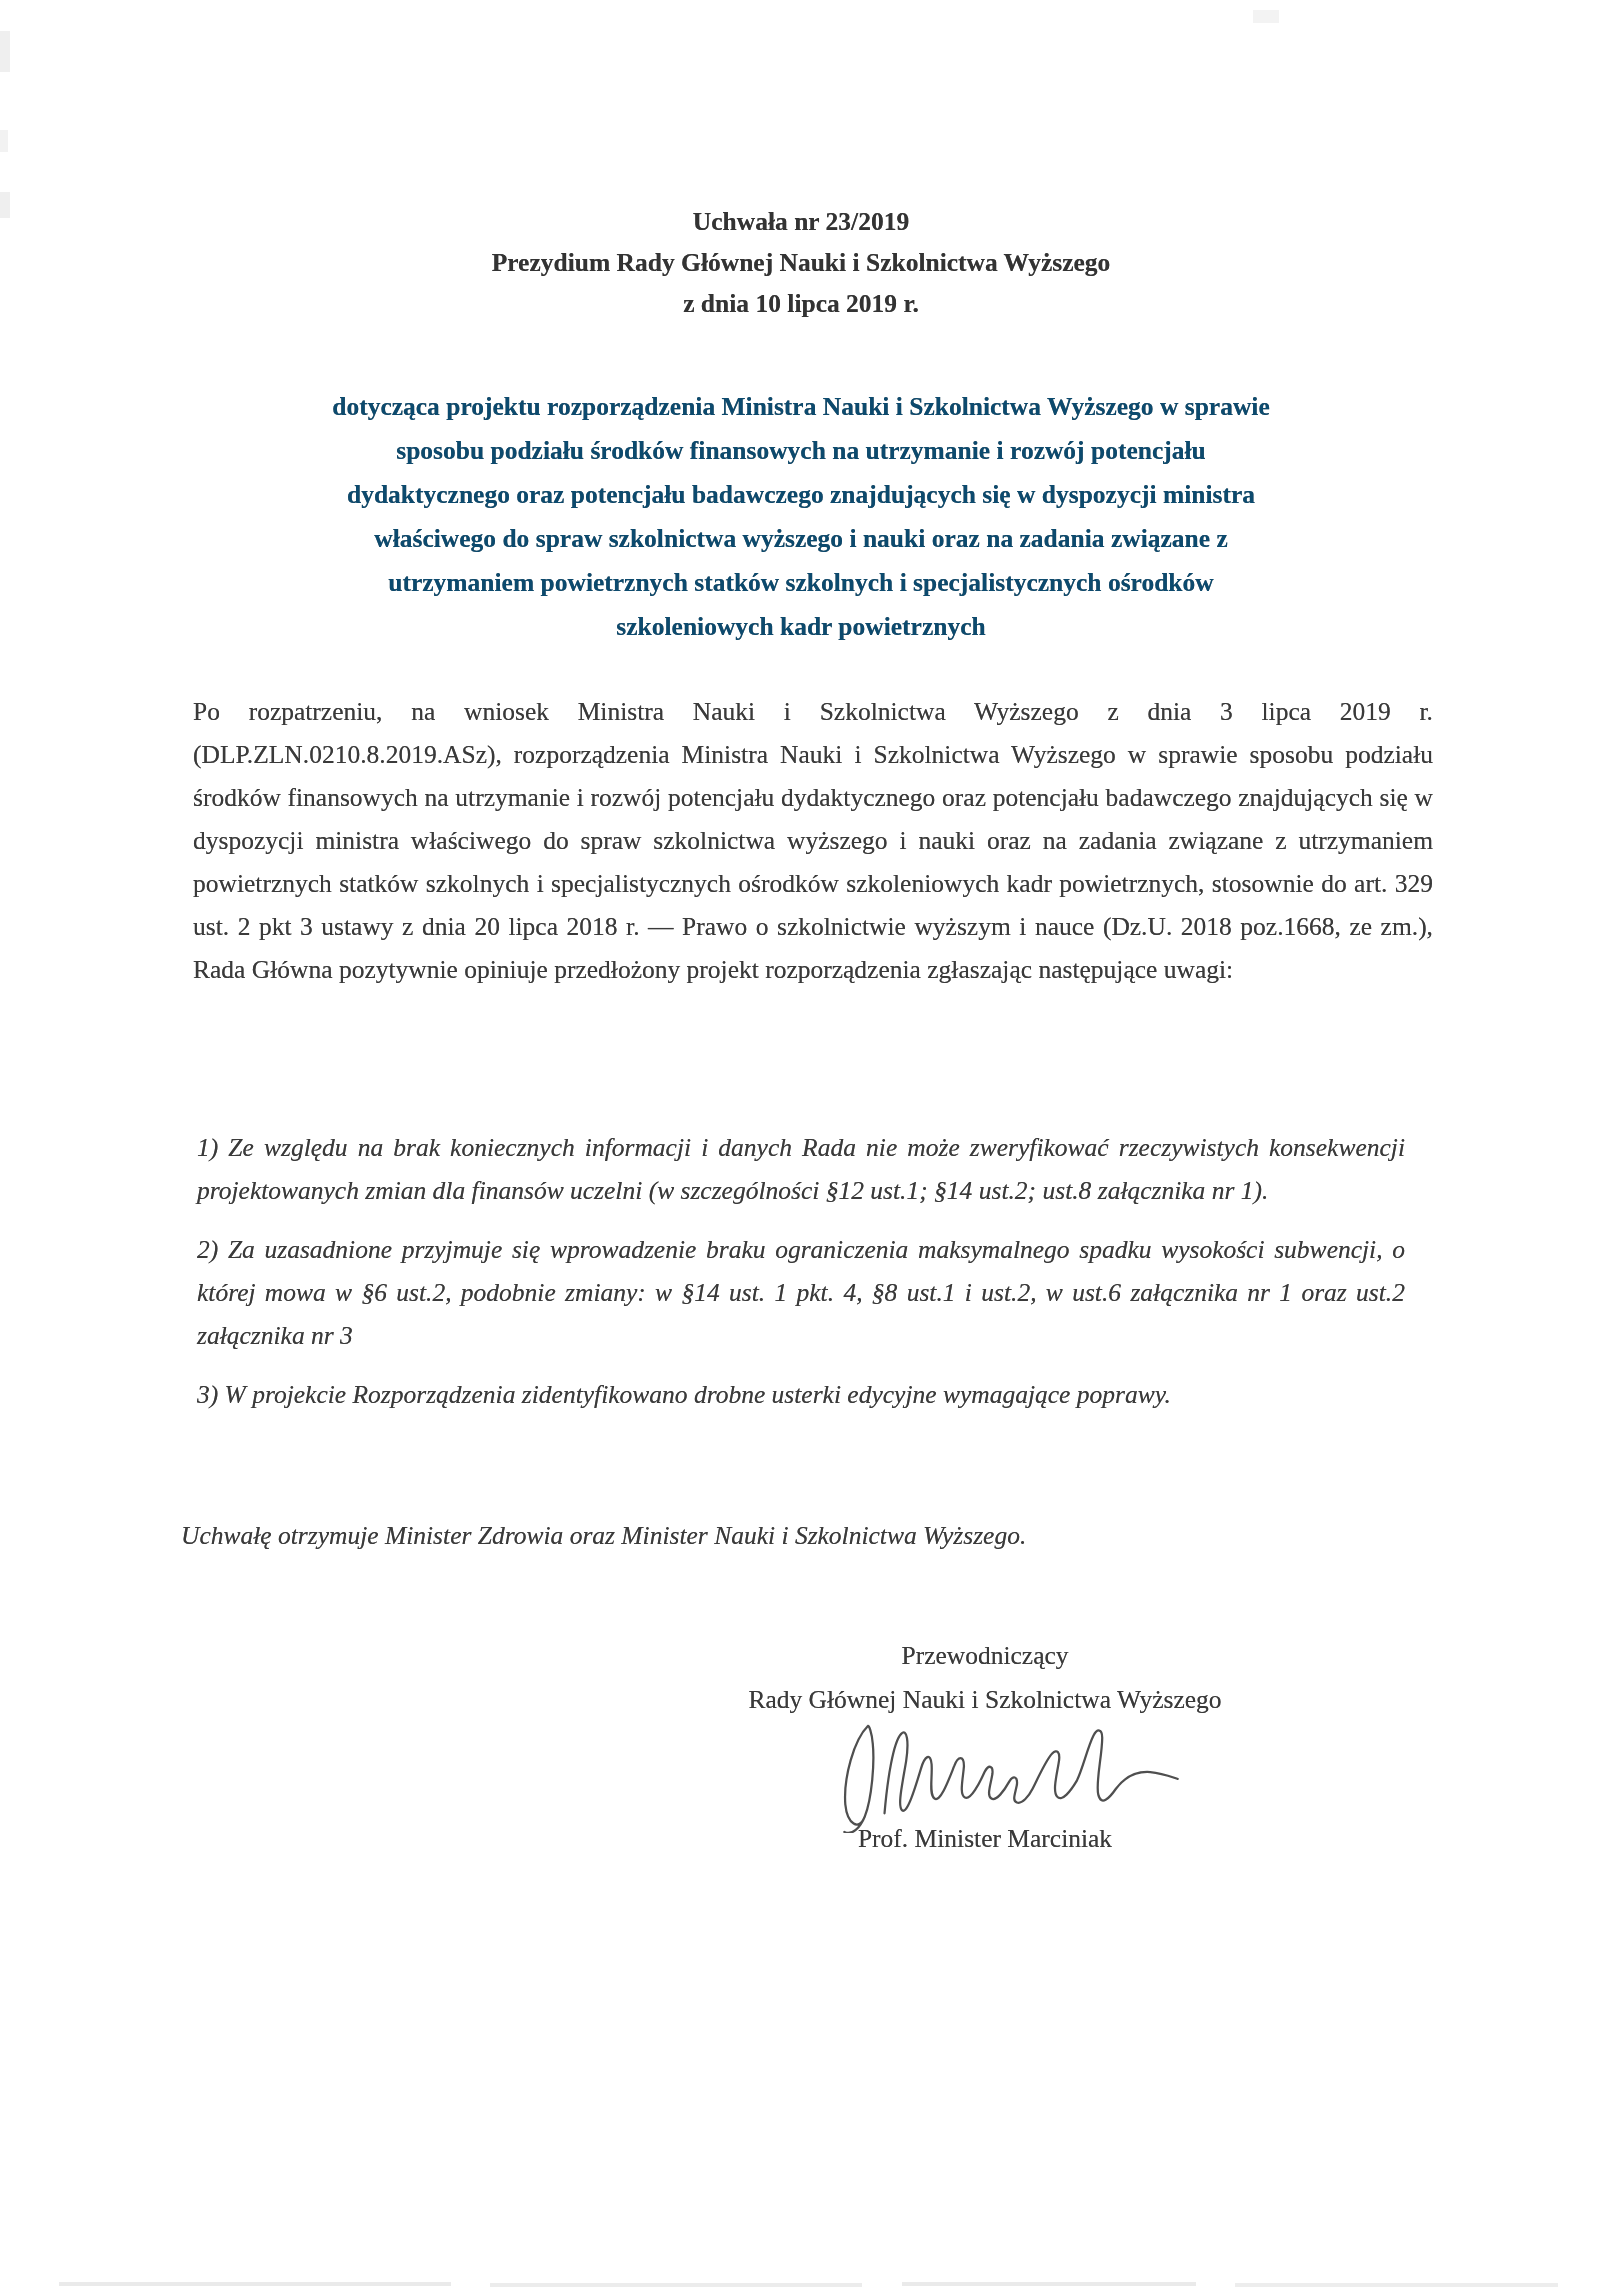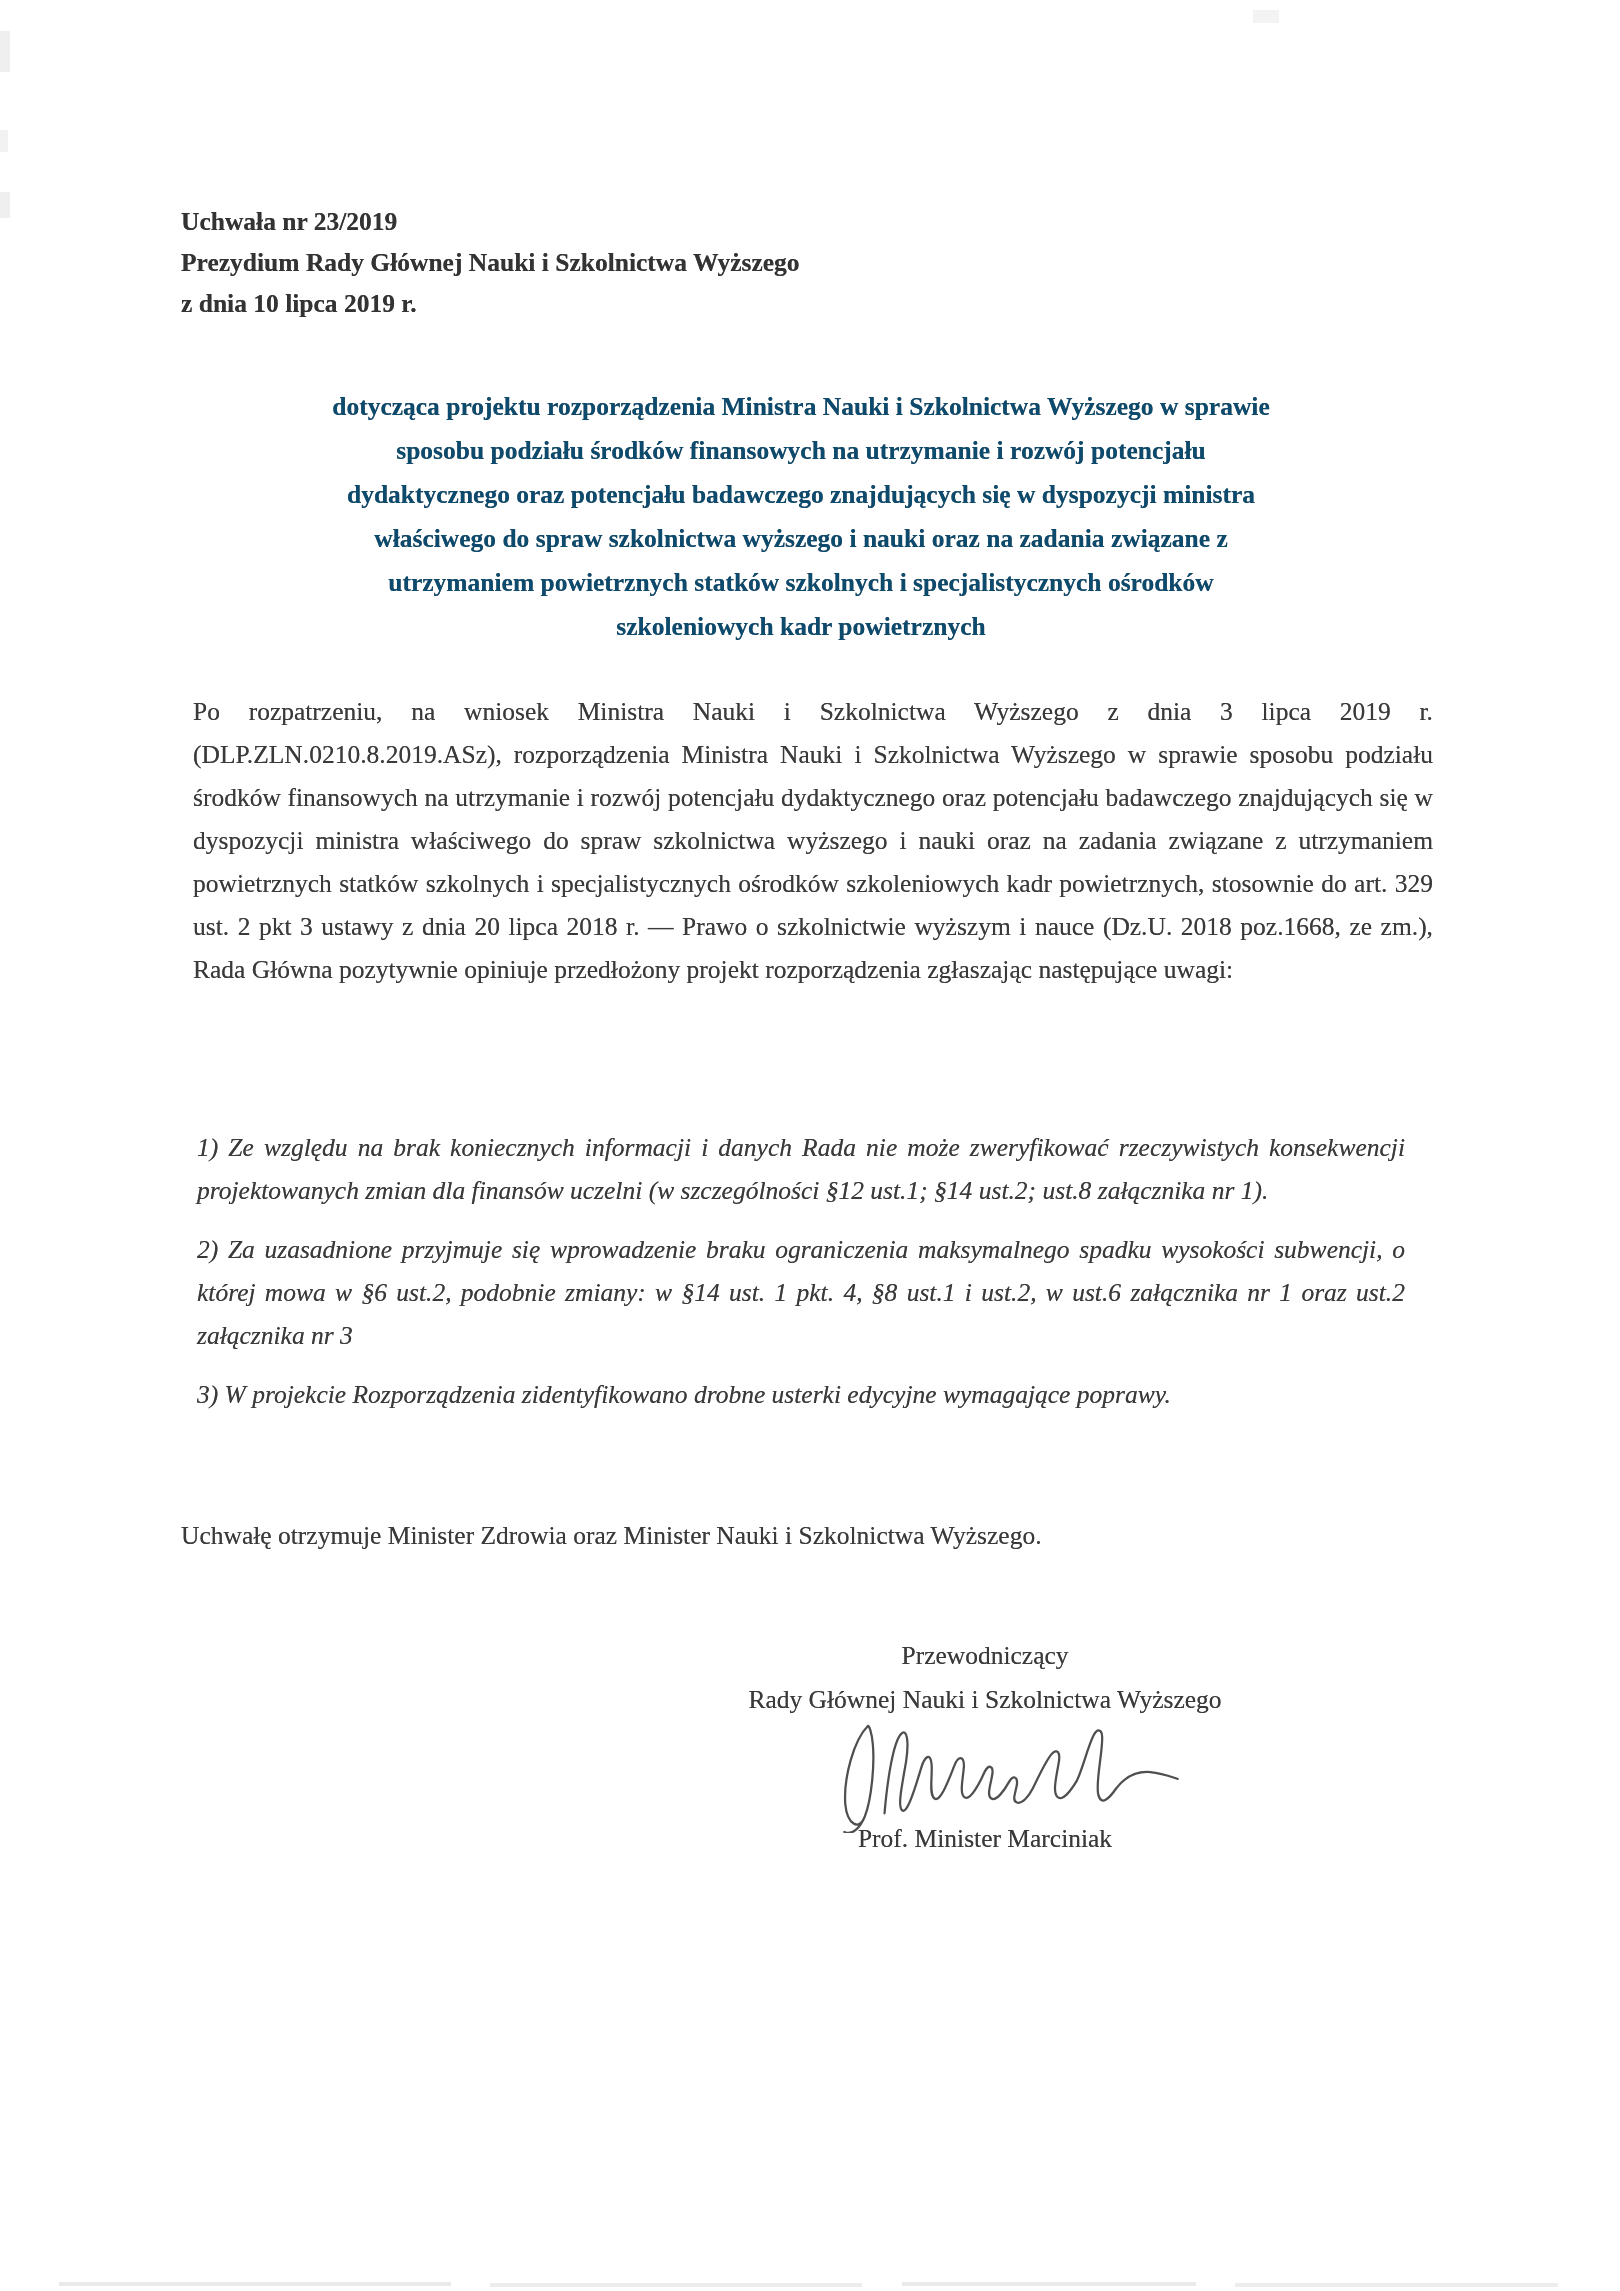--- a/index.html
+++ b/index.html
@@ -19,21 +19,21 @@
   }
   .block {
     position: absolute;
     left: 181px;
     width: 1240px;
     font-size: 25.5px;
     line-height: 43px;
   }
   .title-block {
     top: 201px;
-    text-align: left;
+    text-align: center;
     font-weight: bold;
     color: #333333;
     line-height: 41px;
   }
   .subject-block {
     top: 385px;
     text-align: center;
     font-weight: bold;
     color: #0c4a6e;
     line-height: 44px;
@@ -48,20 +48,21 @@
   }
   .points p {
     margin: 16px;
     text-align: justify;
     font-style: italic;
   }
   .closing {
     top: 1514px;
     margin: 0;
     text-align: left;
+    font-style: italic;
   }
   .sig-block {
     position: absolute;
     left: 627px;
     top: 1634px;
     width: 716px;
     font-size: 25.5px;
     line-height: 44px;
     text-align: center;
   }

